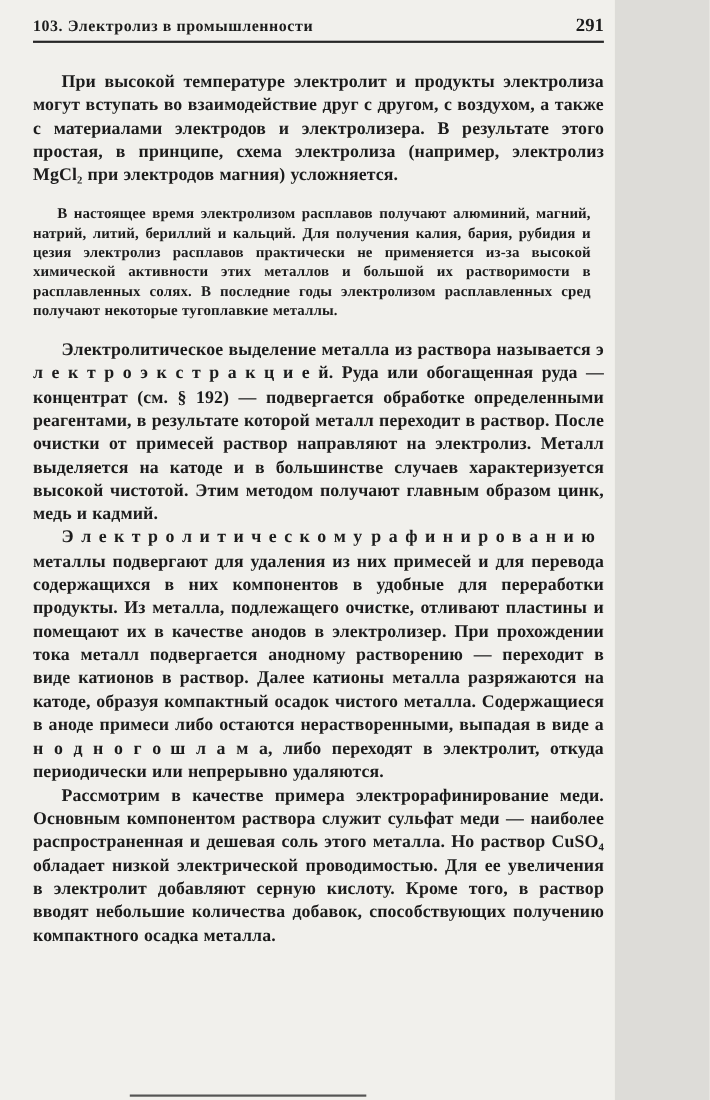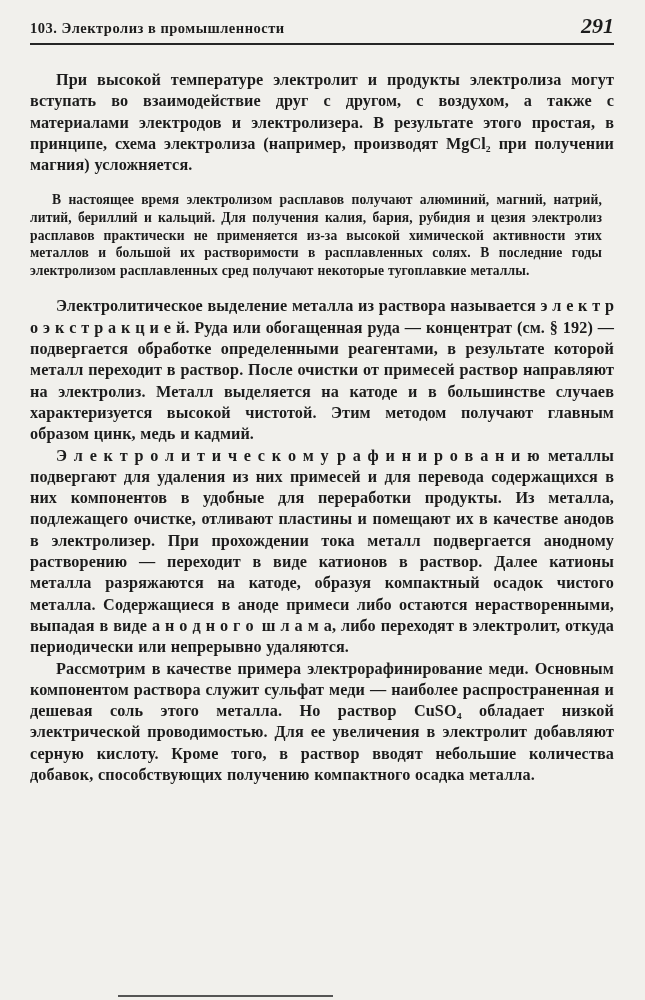--- a/index.html
+++ b/index.html
@@ -3,40 +3,39 @@
 <meta charset="utf-8">
 <style>
   * { margin: 0; padding: 0; box-sizing: border-box; }
   html, body { width: 645px; height: 1000px; overflow: hidden; }
   body {
     background: #dddcd8;
     font-family: "Liberation Serif", "DejaVu Serif", serif;
   }
   .page {
     position: relative;
-    width: 645px;
+    width: 559px;
     height: 1000px;
     background: #f1f0ec;
     color: #1c1c1c;
-    padding: 13px 31px 0 30px;
+    padding: 13px 10px 0 30px;
     overflow: hidden;
   }
   .page-header {
     display: flex;
     justify-content: space-between;
     align-items: baseline;
     font-weight: bold;
   }
   .section-title {
     font-size: 14.5px;
     letter-spacing: 0.5px;
   }
   .page-number {
-    font-size: 22px;
-    font-style: italic;
+    font-size: 17px;
   }
   .header-rule {
     height: 2px;
     background: #262626;
     margin-top: 4px;
   }
   .page-body {
     margin-top: 25px;
   }
   .page-body p {
@@ -73,21 +72,21 @@
 <div class="page">
 
   <header class="page-header">
     <span class="section-title">103. Электролиз в промышленности</span>
     <span class="page-number">291</span>
   </header>
 
   <div class="header-rule"></div>
 
   <main class="page-body">
-    <p>При высокой температуре электролит и продукты электролиза могут вступать во взаимодействие друг с другом, с воздухом, а также с материалами электродов и электролизера. В результате этого простая, в принципе, схема электролиза (например, производят MgCl₂ при получении магния) усложняется.</p>
+    <p>При высокой температуре электролит и продукты электролиза могут вступать во взаимодействие друг с другом, с воздухом, а также с материалами электродов и электролизера. В результате этого простая, в принципе, схема электролиза (например, электролиз MgCl₂ при электродов магния) усложняется.</p>
     <p class="small">В настоящее время электролизом расплавов получают алюминий, магний, натрий, литий, бериллий и кальций. Для получения калия, бария, рубидия и цезия электролиз расплавов практически не применяется из-за высокой химической активности этих металлов и большой их растворимости в расплавленных солях. В последние годы электролизом расплавленных сред получают некоторые тугоплавкие металлы.</p>
     <p>Электролитическое выделение металла из раствора называется э л е к т р о э к с т р а к ц и е й. Руда или обогащенная руда — концентрат (см. § 192) — подвергается обработке определенными реагентами, в результате которой металл переходит в раствор. После очистки от примесей раствор направляют на электролиз. Металл выделяется на катоде и в большинстве случаев характеризуется высокой чистотой. Этим методом получают главным образом цинк, медь и кадмий.</p>
     <p>Э л е к т р о л и т и ч е с к о м у р а ф и н и р о в а н и ю металлы подвергают для удаления из них примесей и для перевода содержащихся в них компонентов в удобные для переработки продукты. Из металла, подлежащего очистке, отливают пластины и помещают их в качестве анодов в электролизер. При прохождении тока металл подвергается анодному растворению — переходит в виде катионов в раствор. Далее катионы металла разряжаются на катоде, образуя компактный осадок чистого металла. Содержащиеся в аноде примеси либо остаются нерастворенными, выпадая в виде а н о д н о г о ш л а м а, либо переходят в электролит, откуда периодически или непрерывно удаляются.</p>
     <p>Рассмотрим в качестве примера электрорафинирование меди. Основным компонентом раствора служит сульфат меди — наиболее распространенная и дешевая соль этого металла. Но раствор CuSO₄ обладает низкой электрической проводимостью. Для ее увеличения в электролит добавляют серную кислоту. Кроме того, в раствор вводят небольшие количества добавок, способствующих получению компактного осадка металла.</p>
   </main>
 
   <div class="pencil-underline"></div>
 
 </div>
 

